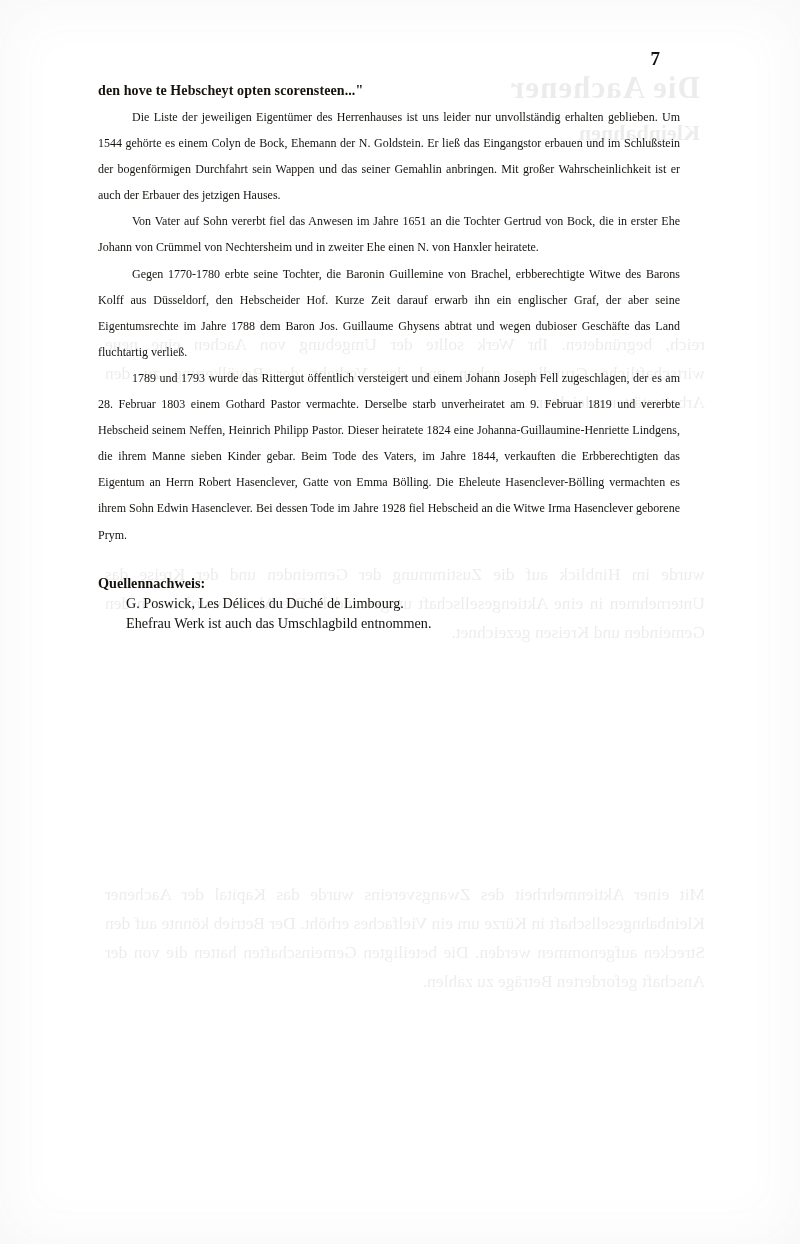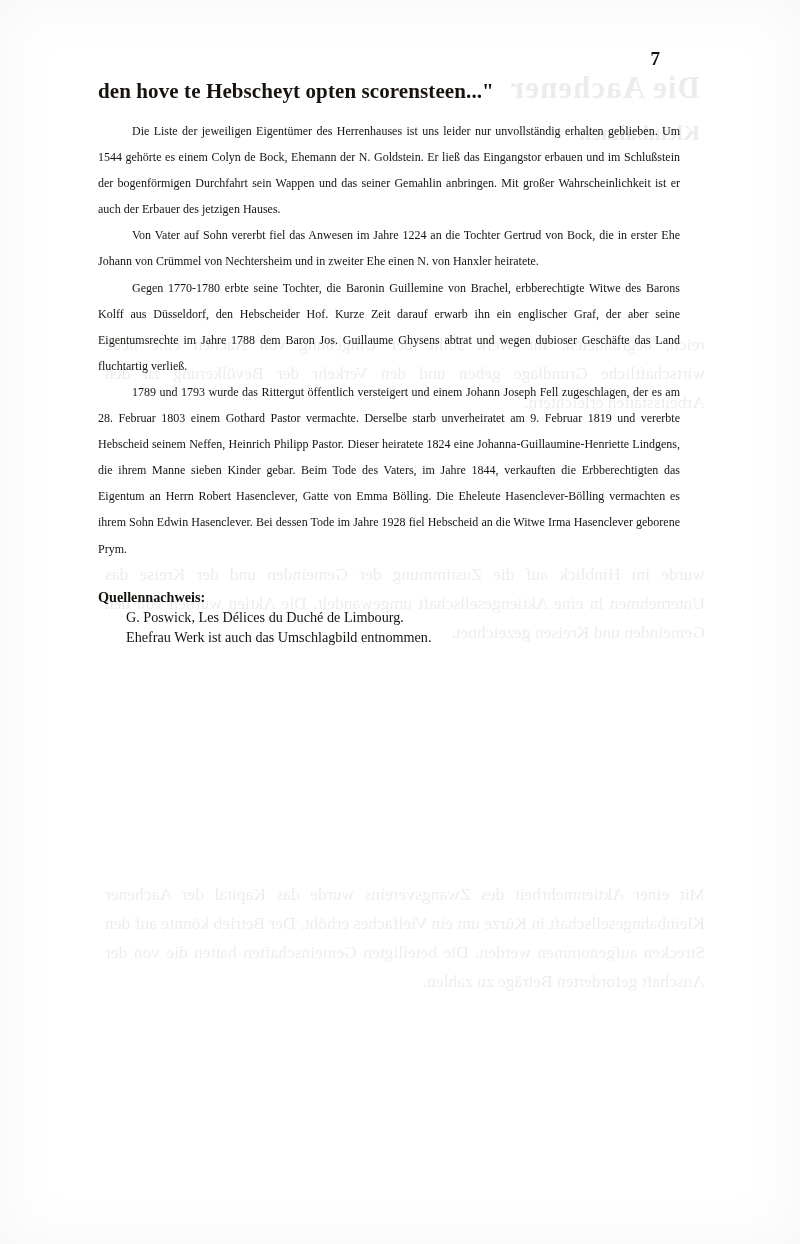--- a/index.html
+++ b/index.html
@@ -71,24 +71,24 @@
   }
 
   .content {
     position: absolute;
     left: 98px;
     top: 78px;
     width: 582px;
   }
 
   .lead-line {
-    font-size: 21px;
+    font-size: 14px;
     font-weight: bold;
     line-height: 26px;
-    margin: 0 0 14px 0;
+    margin: 0 0 0 0;
     letter-spacing: 0.1px;
   }
 
   p.para {
     margin: 0;
     font-size: 12px;
     line-height: 26.1px;
     text-align: justify;
     text-indent: 34px;
     hyphens: manual;
@@ -130,21 +130,21 @@
 
 <div class="page">
 
   <div class="page-number">7</div>
 
   <div class="content">
 
     <div class="lead-line">den hove te Hebscheyt opten scorensteen..."</div>
 
     <p class="para">Die Liste der jeweiligen Eigentümer des Herrenhauses ist uns leider nur unvollständig erhalten geblieben. Um 1544 gehörte es einem Colyn de Bock, Ehemann der N. Goldstein. Er ließ das Eingangstor erbauen und im Schlußstein der bogenförmigen Durchfahrt sein Wappen und das seiner Gemahlin anbringen. Mit großer Wahrscheinlichkeit ist er auch der Erbauer des jetzigen Hauses.</p>
-    <p class="para">Von Vater auf Sohn vererbt fiel das Anwesen im Jahre 1224 an die Tochter Gertrud von Bock, die in erster Ehe Johann von Crümmel von Nechtersheim und in zweiter Ehe einen N. von Hanxler heiratete.</p>
+    <p class="para">Von Vater auf Sohn vererbt fiel das Anwesen im Jahre 1651 an die Tochter Gertrud von Bock, die in erster Ehe Johann von Crümmel von Nechtersheim und in zweiter Ehe einen N. von Hanxler heiratete.</p>
     <p class="para">Gegen 1770-1780 erbte seine Tochter, die Baronin Guillemine von Brachel, erbberechtigte Witwe des Barons Kolff aus Düsseldorf, den Hebscheider Hof. Kurze Zeit darauf erwarb ihn ein englischer Graf, der aber seine Eigentumsrechte im Jahre 1788 dem Baron Jos. Guillaume Ghysens abtrat und wegen dubioser Geschäfte das Land fluchtartig verließ.</p>
     <p class="para">1789 und 1793 wurde das Rittergut öffentlich versteigert und einem Johann Joseph Fell zugeschlagen, der es am 28. Februar 1803 einem Gothard Pastor vermachte. Derselbe starb unverheiratet am 9. Februar 1819 und vererbte Hebscheid seinem Neffen, Heinrich Philipp Pastor. Dieser heiratete 1824 eine Johanna-Guillaumine-Henriette Lindgens, die ihrem Manne sieben Kinder gebar. Beim Tode des Vaters, im Jahre 1844, verkauften die Erbberechtigten das Eigentum an Herrn Robert Hasenclever, Gatte von Emma Bölling. Die Eheleute Hasenclever-Bölling vermachten es ihrem Sohn Edwin Hasenclever. Bei dessen Tode im Jahre 1928 fiel Hebscheid an die Witwe Irma Hasenclever geborene Prym.</p>
 
     <div class="source">
       <div class="src-head">Quellennachweis:</div>
       <div class="src-line">G. Poswick, Les Délices du Duché de Limbourg.</div>
       <div class="src-line">Ehefrau Werk ist auch das Umschlagbild entnommen.</div>
     </div>
 
   </div>

